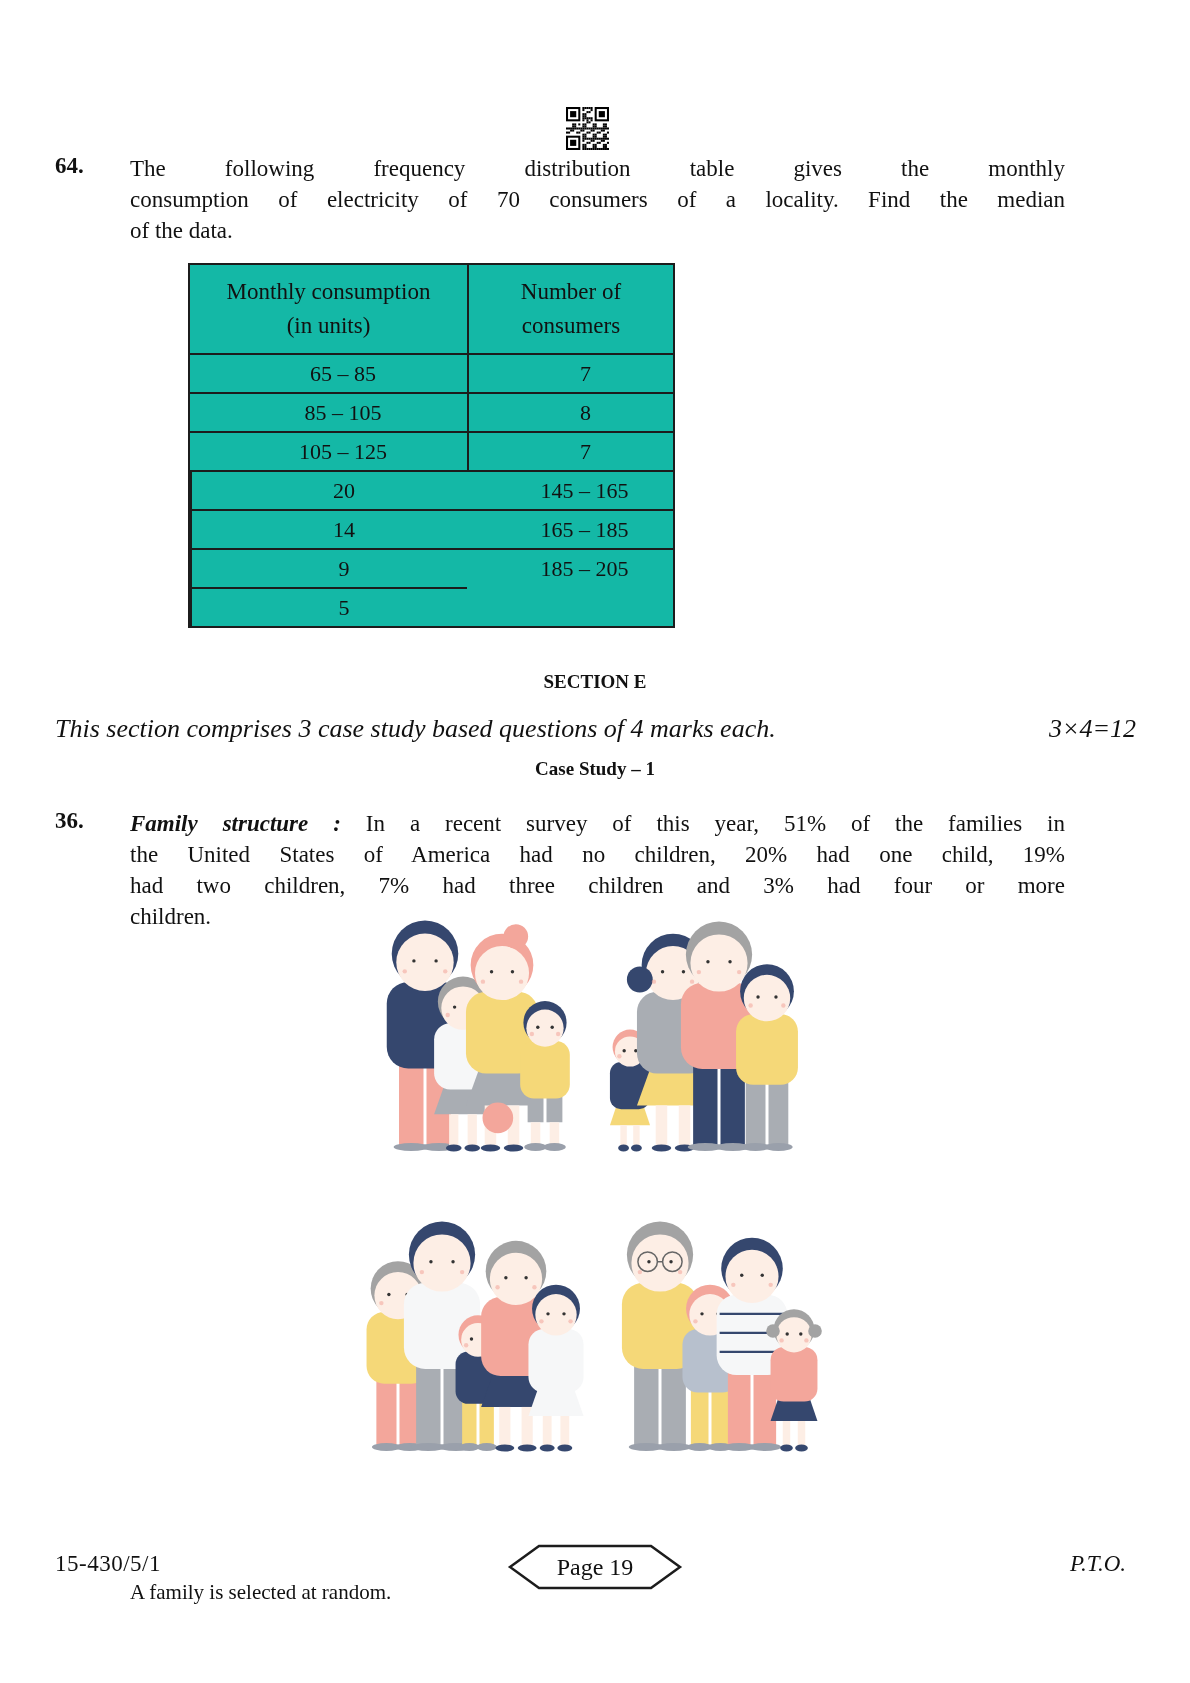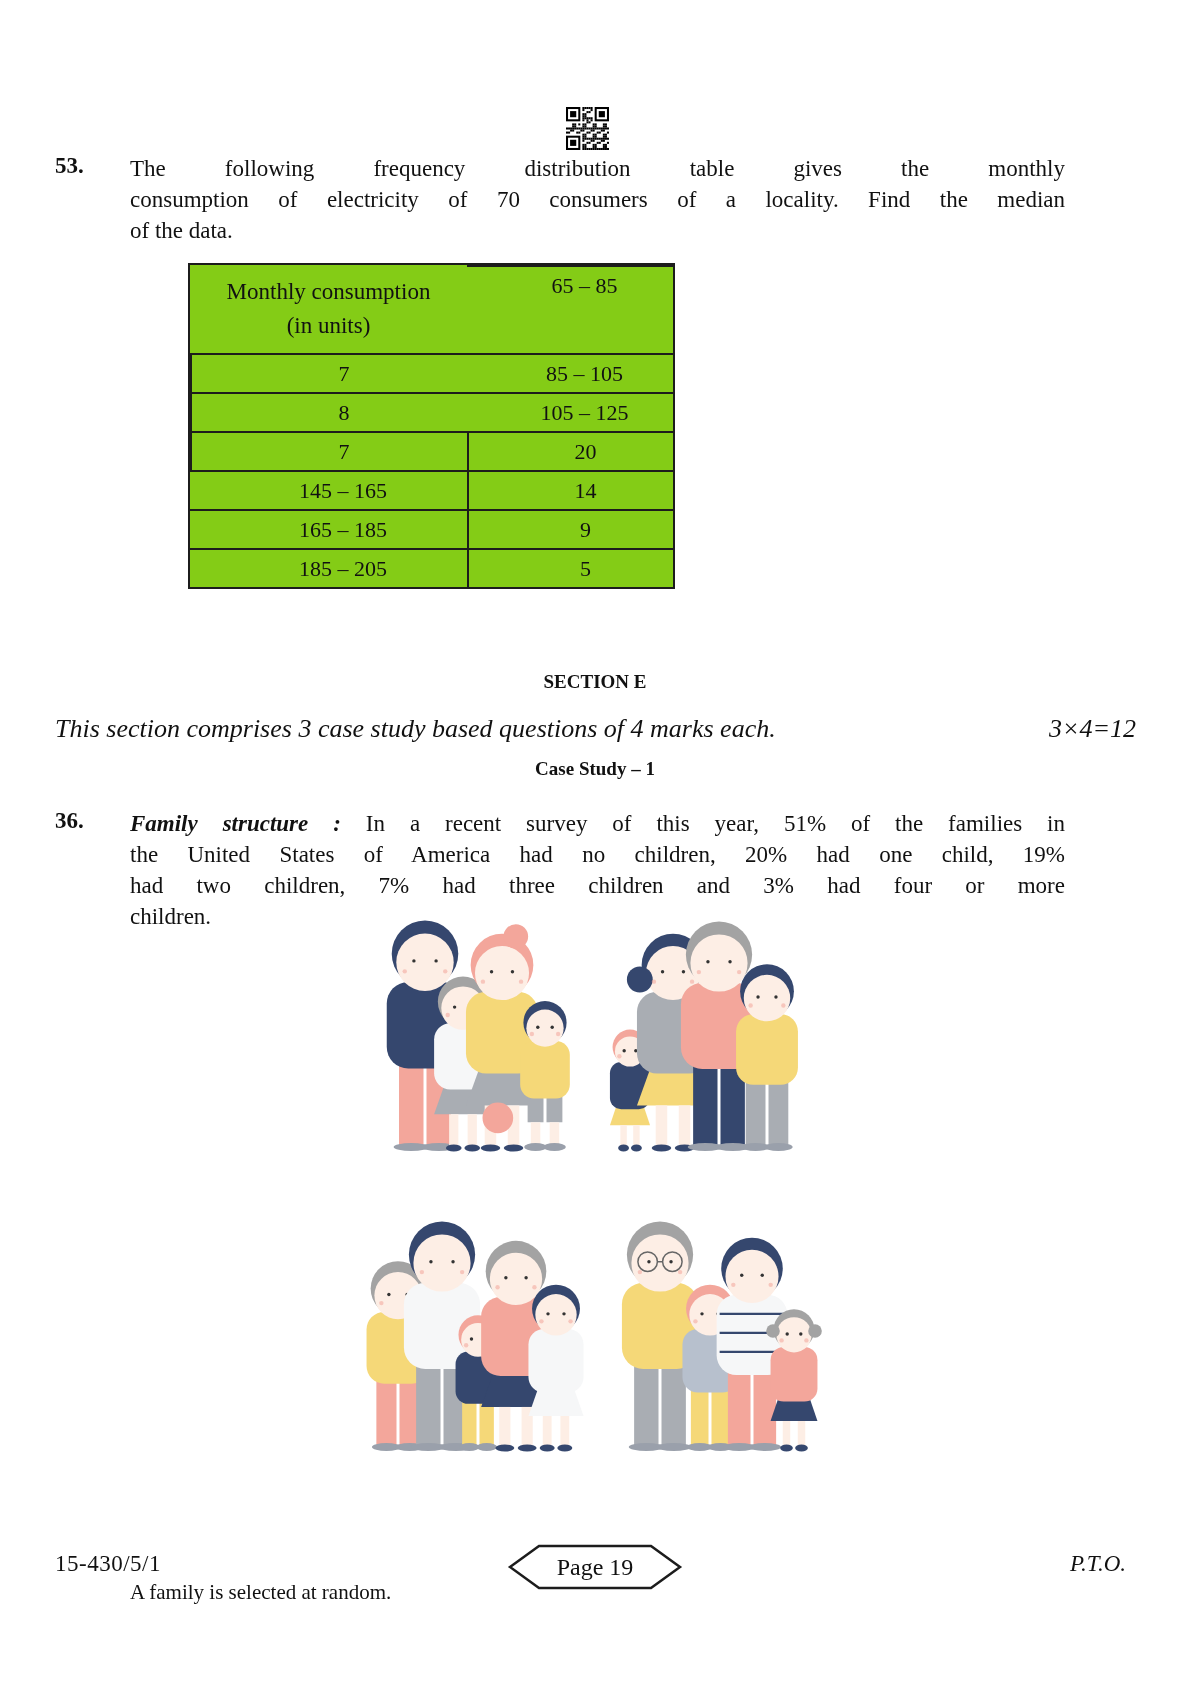--- a/index.html
+++ b/index.html
@@ -4,21 +4,21 @@
 <style>
   html,body{margin:0;padding:0;background:#ffffff;}
   body{width:1190px;height:1683px;position:relative;font-family:"Liberation Serif","DejaVu Serif",serif;color:#111;}
   .abs{position:absolute;}
   .qnum{font-weight:bold;font-size:23px;}
   .qtext{width:935px;font-size:23px;line-height:31px;}
   .jline{text-align:justify;text-align-last:justify;height:31px;overflow:hidden;}
   .nline{text-align:left;height:31px;}
   .lead{font-weight:bold;font-style:italic;}
   
-  .ftable{left:188px;top:263px;display:grid;grid-template-columns:277px 206px;border:2.5px solid #1c1c1c;background:#84cc16;}
+  .ftable{left:188px;top:263px;display:grid;grid-template-columns:277px 206px;border:2.5px solid #1c1c1c;background:#14b8a6;}
   .ftable .cell{display:flex;align-items:center;justify-content:center;font-size:22px;}
   .ftable .th{height:88px;flex-direction:column;line-height:34px;font-size:23px;}
   .ftable .td{height:37px;padding-left:29px;}
   .ftable .c2{border-left:2px solid #1c1c1c;}
   .ftable .rb{border-top:2px solid #1c1c1c;}
   .center-heading{left:0;width:1190px;text-align:center;font-weight:bold;font-size:19px;}
   .instr-row{left:55px;top:714px;width:1081px;display:flex;justify-content:space-between;font-style:italic;font-size:26px;}
   .closing{left:130px;top:1580px;font-size:21px;}
   .footer-code{left:55px;top:1551px;font-size:23px;letter-spacing:0.5px;}
   .footer-pto{right:64px;top:1551px;font-size:23px;font-style:italic;font-weight:normal;}
@@ -173,31 +173,35 @@
     <rect x="2" y="2" width="10" height="10" fill="#fff"></rect>
     <rect x="4" y="4" width="6" height="6" fill="#000"></rect>
     <rect x="0" y="28" width="14" height="14" fill="#000"></rect>
     <rect x="2" y="30" width="10" height="10" fill="#fff"></rect>
     <rect x="4" y="32" width="6" height="6" fill="#000"></rect>
     <rect x="28" y="0" width="14" height="14" fill="#000"></rect>
     <rect x="30" y="2" width="10" height="10" fill="#fff"></rect>
     <rect x="32" y="4" width="6" height="6" fill="#000"></rect>
   </svg>
 
-<div class="abs qnum" style="left:55px;top:153px;">53.</div>
+<div class="abs qnum" style="left:55px;top:153px;">64.</div>
 <div class="abs qtext" style="left:130px;top:153px;">
   <div class="jline">The following frequency distribution table gives the monthly</div>
   <div class="jline">consumption of electricity of 70 consumers of a locality. Find the median</div>
   <div class="nline">of the data.</div>
 </div>
 
 <div class="abs ftable">
   <div class="cell th">
     <span>Monthly consumption</span>
     <span>(in units)</span>
+  </div>
+  <div class="cell th c2">
+    <span>Number of</span>
+    <span>consumers</span>
   </div>
   <div class="cell td rb">65 – 85</div>
   <div class="cell td rb c2">7</div>
   <div class="cell td rb">85 – 105</div>
   <div class="cell td rb c2">8</div>
   <div class="cell td rb">105 – 125</div>
   <div class="cell td rb c2">7</div>
   <div class="cell td rb c2">20</div>
   <div class="cell td rb">145 – 165</div>
   <div class="cell td rb c2">14</div>

